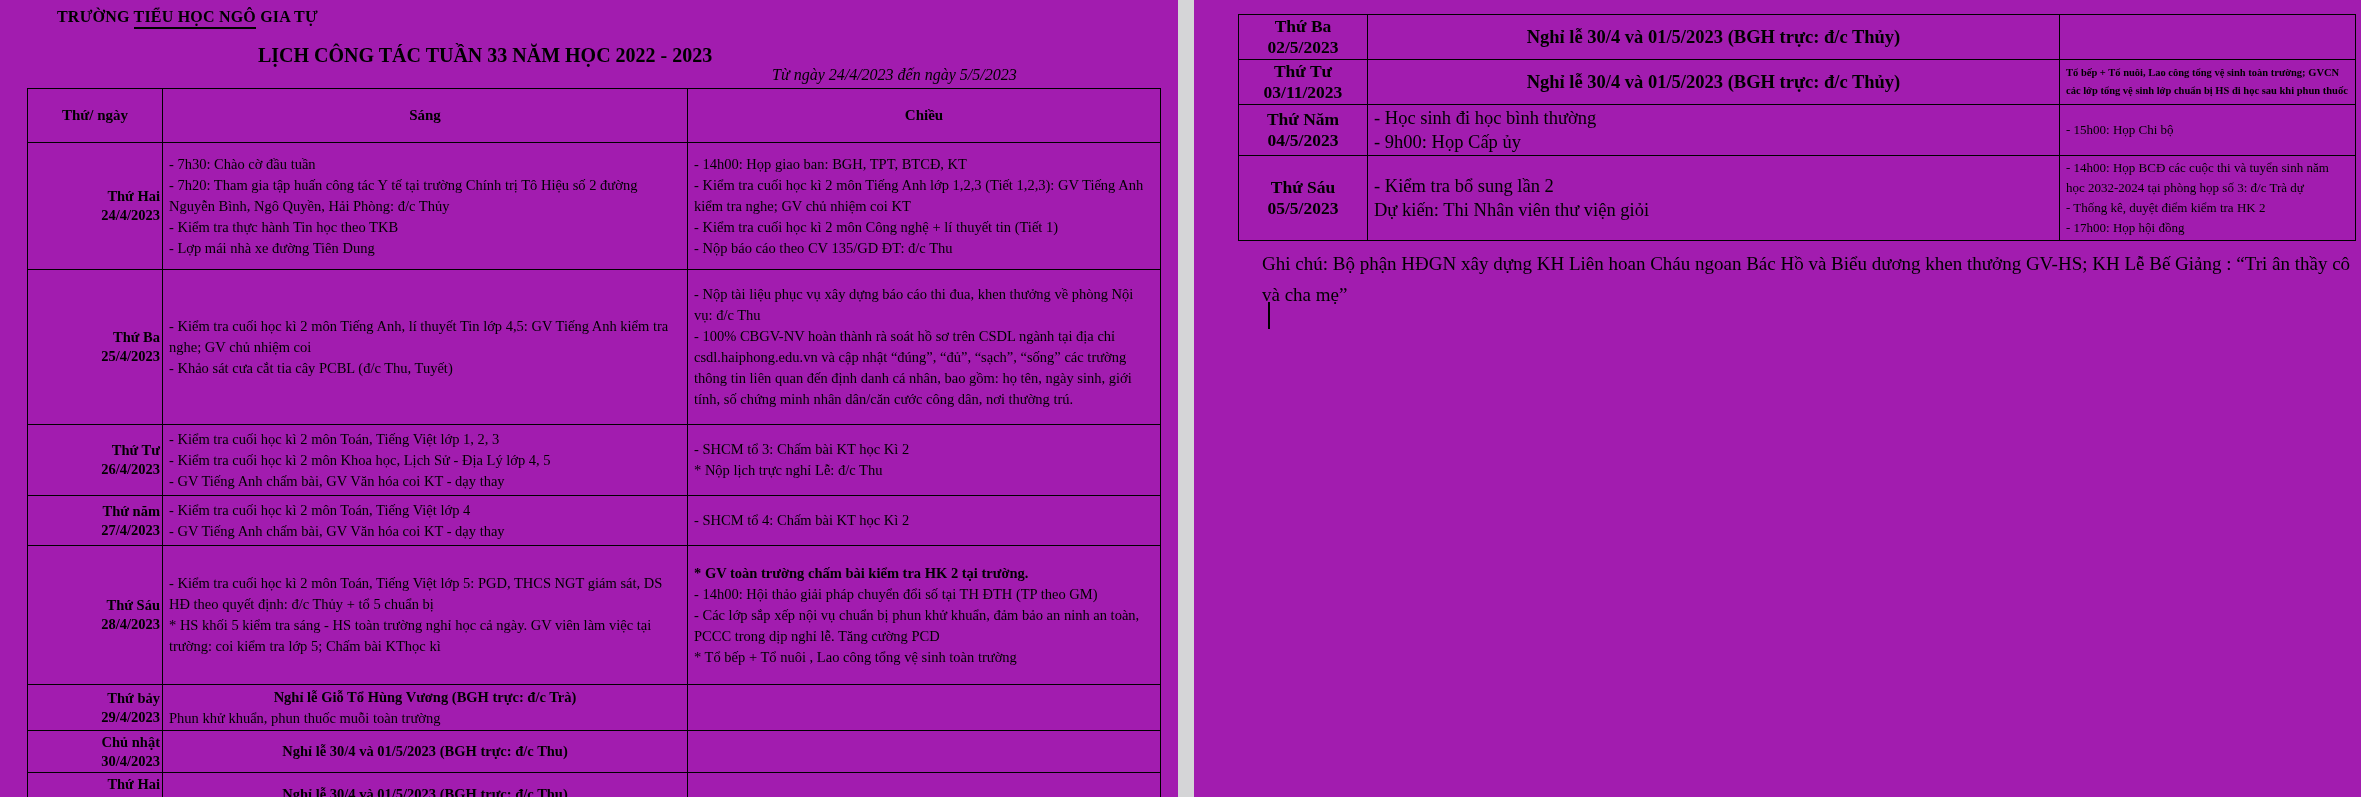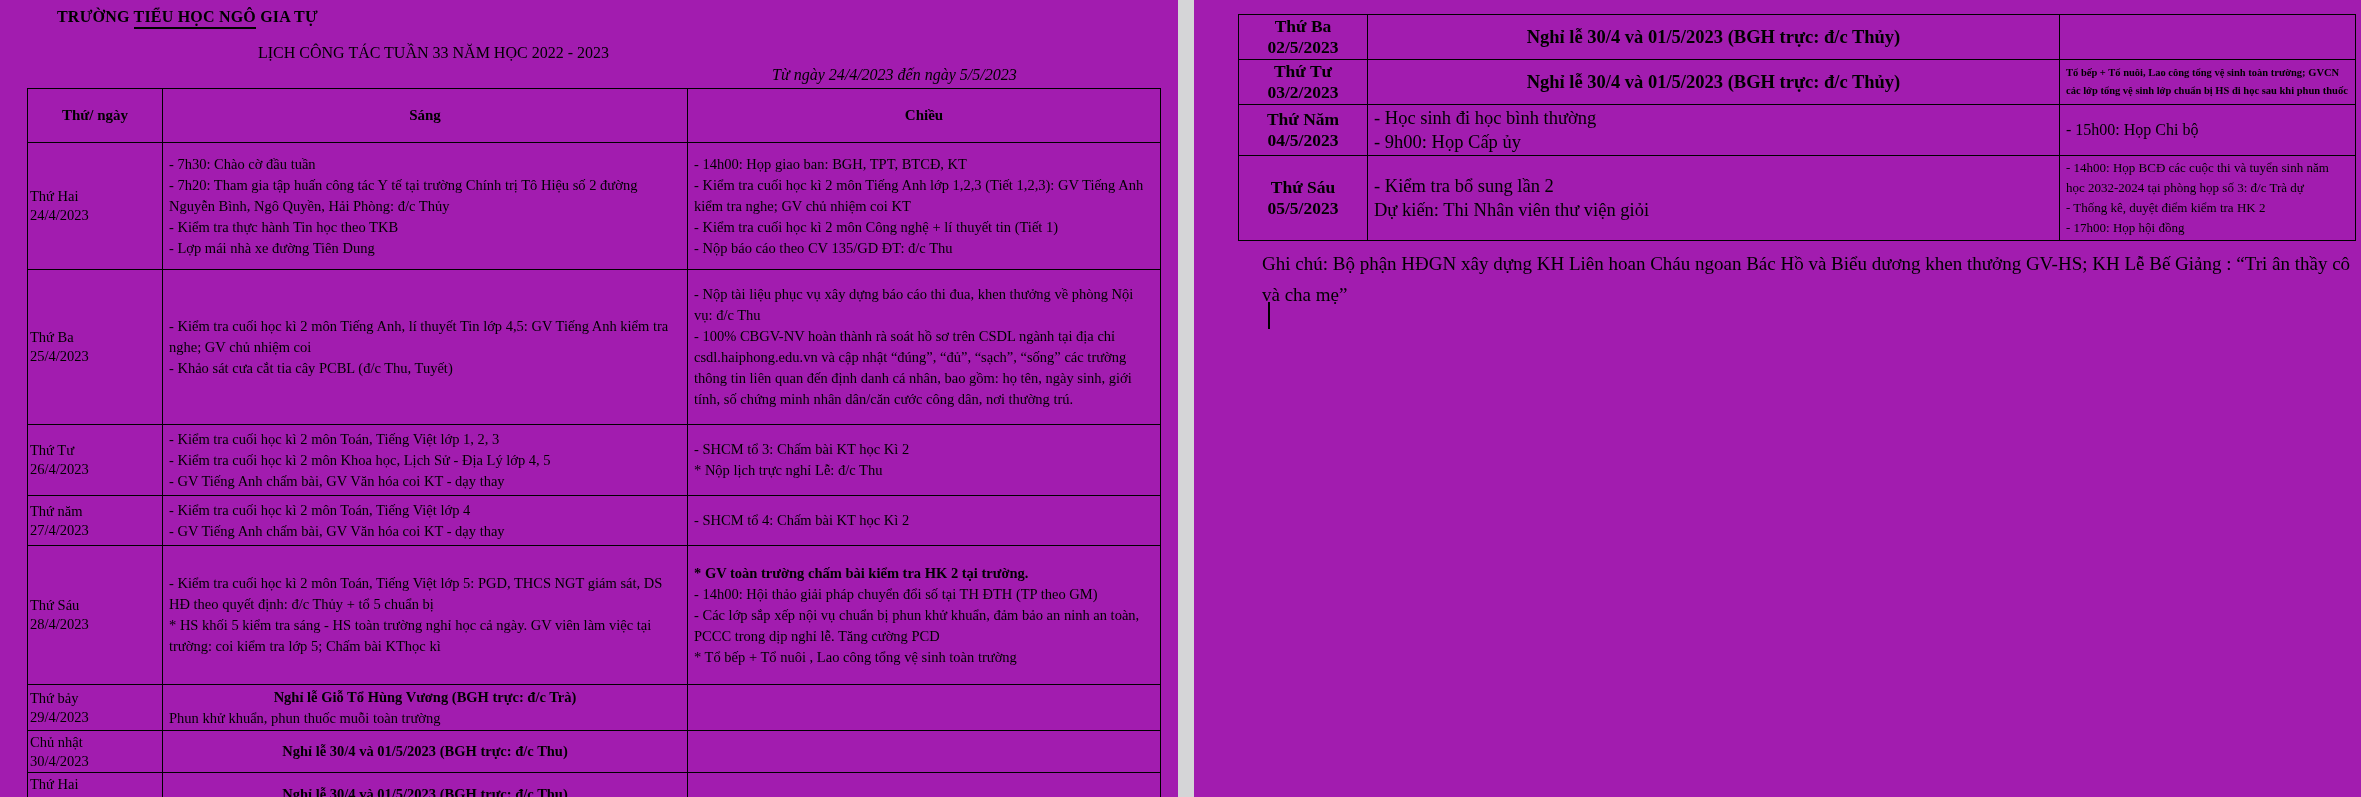--- a/index.html
+++ b/index.html
@@ -7,37 +7,37 @@
     position:relative; width:2361px; height:797px; overflow:hidden;
     font-family:"Liberation Serif","DejaVu Serif",serif; color:#000;
   }
   .page { position:absolute; top:0; height:797px; background:#a21caf; }
   #page1 { left:0; width:1178px; }
   #page2 { left:1194px; width:1167px; }
   .page-gap { position:absolute; left:1178px; top:0; width:16px; height:797px; background:#d5d5d7; }
 
   .school { position:absolute; left:57px; top:8px; font-size:16px; font-weight:bold; letter-spacing:.2px; white-space:nowrap; }
   .school .u { border-bottom:2px solid #000; padding-bottom:2px; }
-  .doc-title { position:absolute; left:258px; top:44px; font-size:16px; font-weight:normal; white-space:nowrap; }
+  .doc-title { position:absolute; left:258px; top:44px; font-size:20px; font-weight:bold; white-space:nowrap; }
   .doc-subtitle { position:absolute; left:772px; top:66px; font-size:16px; font-style:italic; white-space:nowrap; }
 
   table { border-collapse:collapse; table-layout:fixed; }
   td,th { border:1.5px solid #000; padding:1px 6px; vertical-align:middle; }
 
   #t1 { position:absolute; left:27px; top:88px; width:1133px; font-size:14.5px; line-height:21px; }
   #t1 th { font-size:15px; text-align:center; padding:16px 4px; }
-  #t1 .day { text-align:left; font-weight:normal; line-height:19px; padding:1px 2px; }
+  #t1 .day { text-align:right; font-weight:bold; line-height:19px; padding:1px 2px; }
   .ln { text-align:left; }
   .center-bold { text-align:center; font-weight:bold; }
 
   #t2 { position:absolute; left:44px; top:14px; width:1117px; font-size:18.5px; line-height:24px; }
   #t2 .day { text-align:center; font-weight:bold; line-height:21px; font-size:17.5px; padding:1px 2px; }
   #t2 td.rc-bold { font-size:10.5px; line-height:18px; font-weight:bold; }
   #t2 td.rc-small { font-size:13px; line-height:20px; }
-  #t2 td.rc-mid { font-size:16px; }
+  #t2 td.rc-mid { font-size:13px; }
 
   .note { position:absolute; left:68px; top:248px; width:1092px; font-size:19px; line-height:31px; }
   .caret { position:absolute; left:74px; top:302px; width:2px; height:27px; background:#000; }
 </style>
 </head>
 <body>
 
 <div class="page" id="page1">
   <div class="school"><span>TRƯỜNG </span><span class="u">TIỂU HỌC NGÔ</span><span> GIA TỰ</span></div>
   <div class="doc-title">LỊCH CÔNG TÁC TUẦN 33 NĂM HỌC 2022 - 2023</div>
@@ -192,21 +192,21 @@
       </td>
       <td>
         <div class="center-bold">Nghỉ lễ 30/4 và 01/5/2023 (BGH trực: đ/c Thủy)</div>
       </td>
       <td><span></span></td>
     </tr>
 
     <tr style="height:43px">
       <td class="day">
         <div>Thứ Tư</div>
-        <div>03/2/2023</div>
+        <div>03/11/2023</div>
       </td>
       <td>
         <div class="center-bold">Nghỉ lễ 30/4 và 01/5/2023 (BGH trực: đ/c Thủy)</div>
       </td>
       <td class="rc-bold">
         <div class="ln">Tổ bếp + Tổ nuôi, Lao công tổng vệ sinh toàn trường; GVCN các lớp tổng vệ sinh lớp chuẩn bị HS đi học sau khi phun thuốc</div>
       </td>
     </tr>
 
     <tr style="height:43px">

